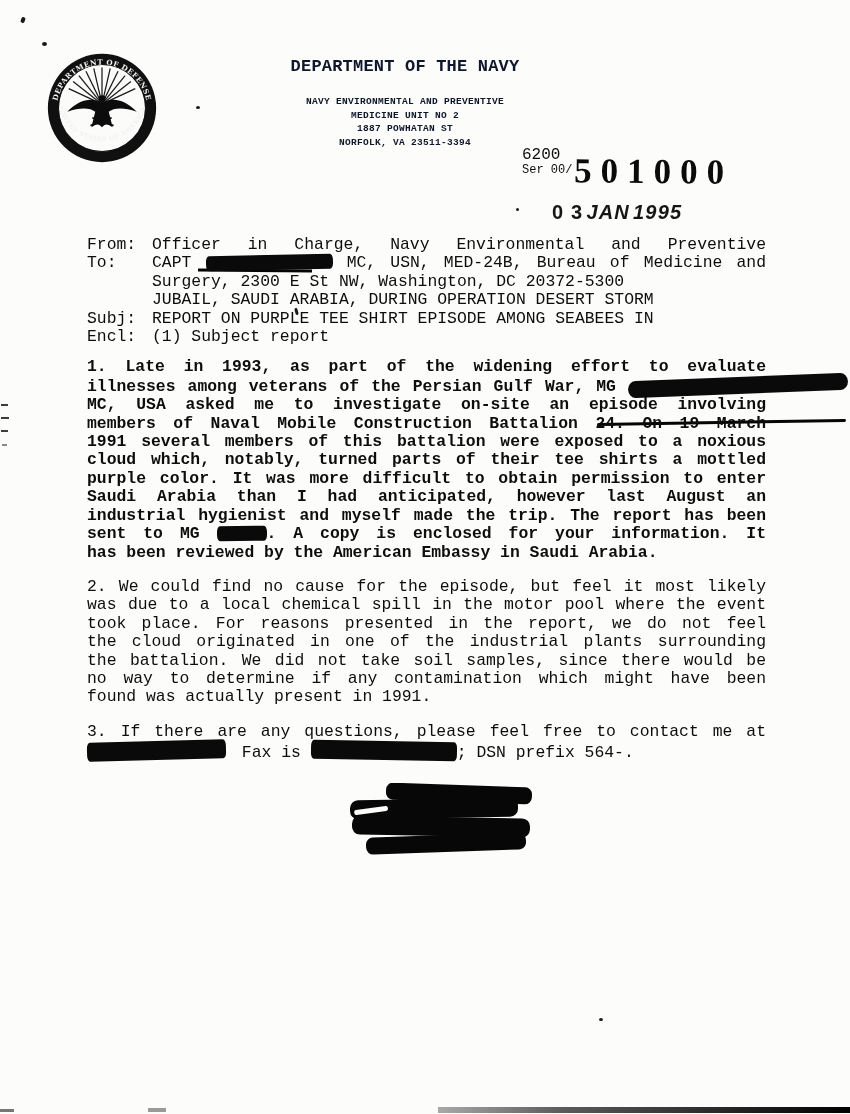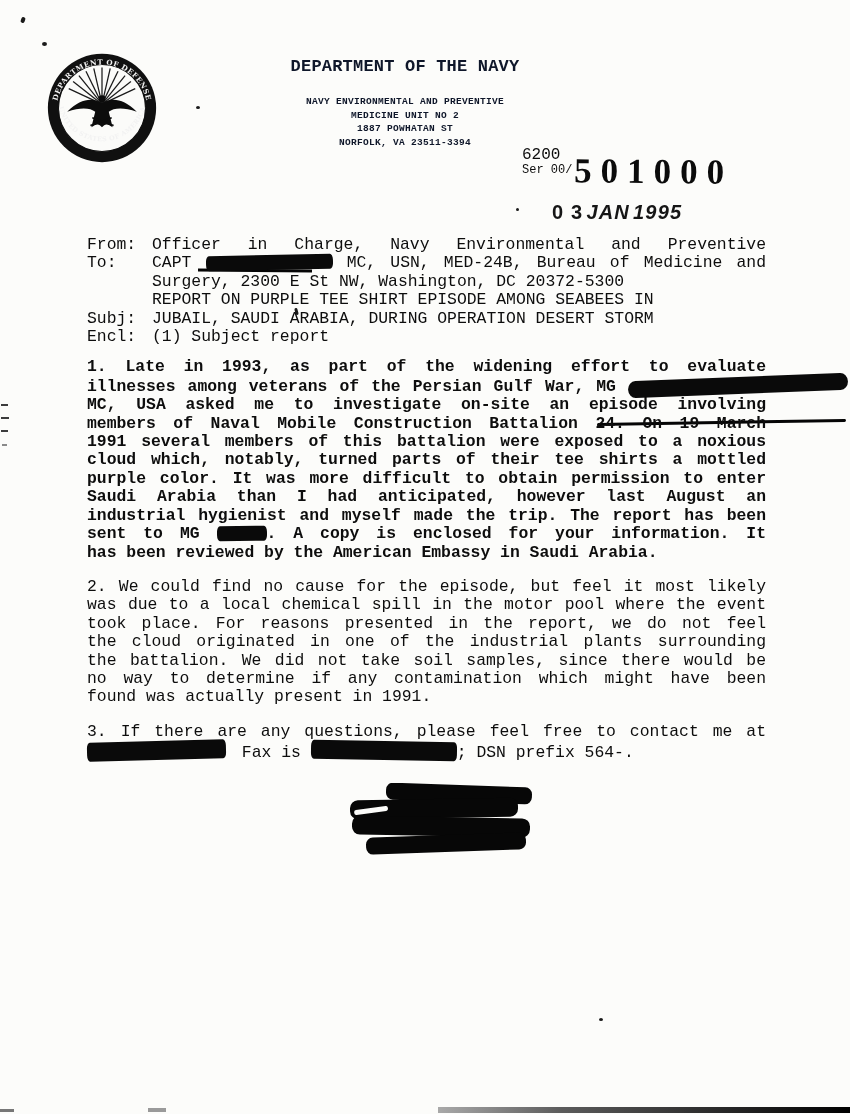--- a/index.html
+++ b/index.html
@@ -150,22 +150,22 @@
           <span class="redact r-capt"></span>
           <span>MC, USN, MED-24B, Bureau of Medicine and</span>
         </div>
         <div class="ln">Surgery, 2300 E St NW, Washington, DC 20372-5300</div>
       </div>
     </div>
 
     <div class="row mt">
       <span class="lab">Subj:</span>
       <div class="val">
+        <div class="ln">JUBAIL, SAUDI ARABIA, DURING OPERATION DESERT STORM</div>
         <div class="ln">REPORT ON PURPLE TEE SHIRT EPISODE AMONG SEABEES IN</div>
-        <div class="ln">JUBAIL, SAUDI ARABIA, DURING OPERATION DESERT STORM</div>
       </div>
     </div>
 
     <div class="row mt">
       <span class="lab">Encl:</span>
       <div class="val">
         <div class="ln">(1) Subject report</div>
       </div>
     </div>
 

